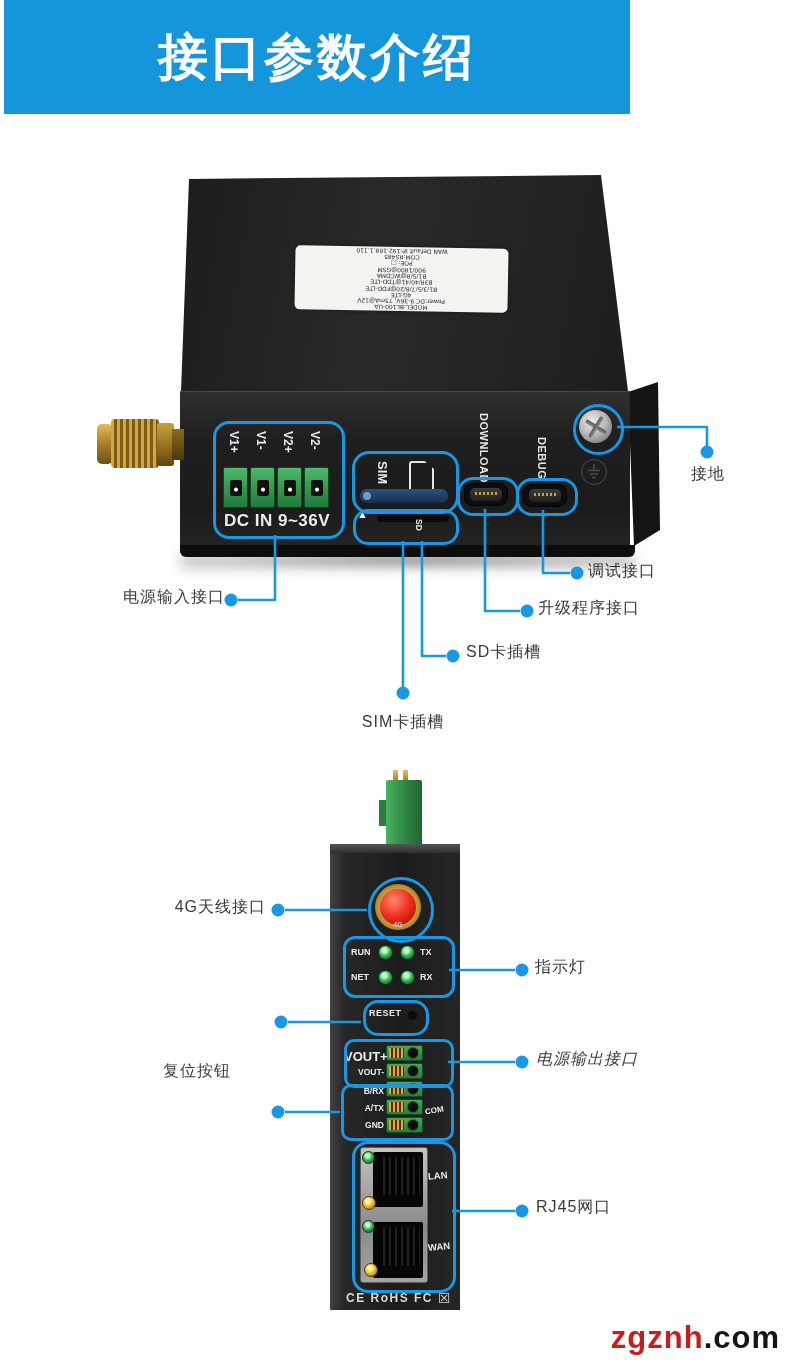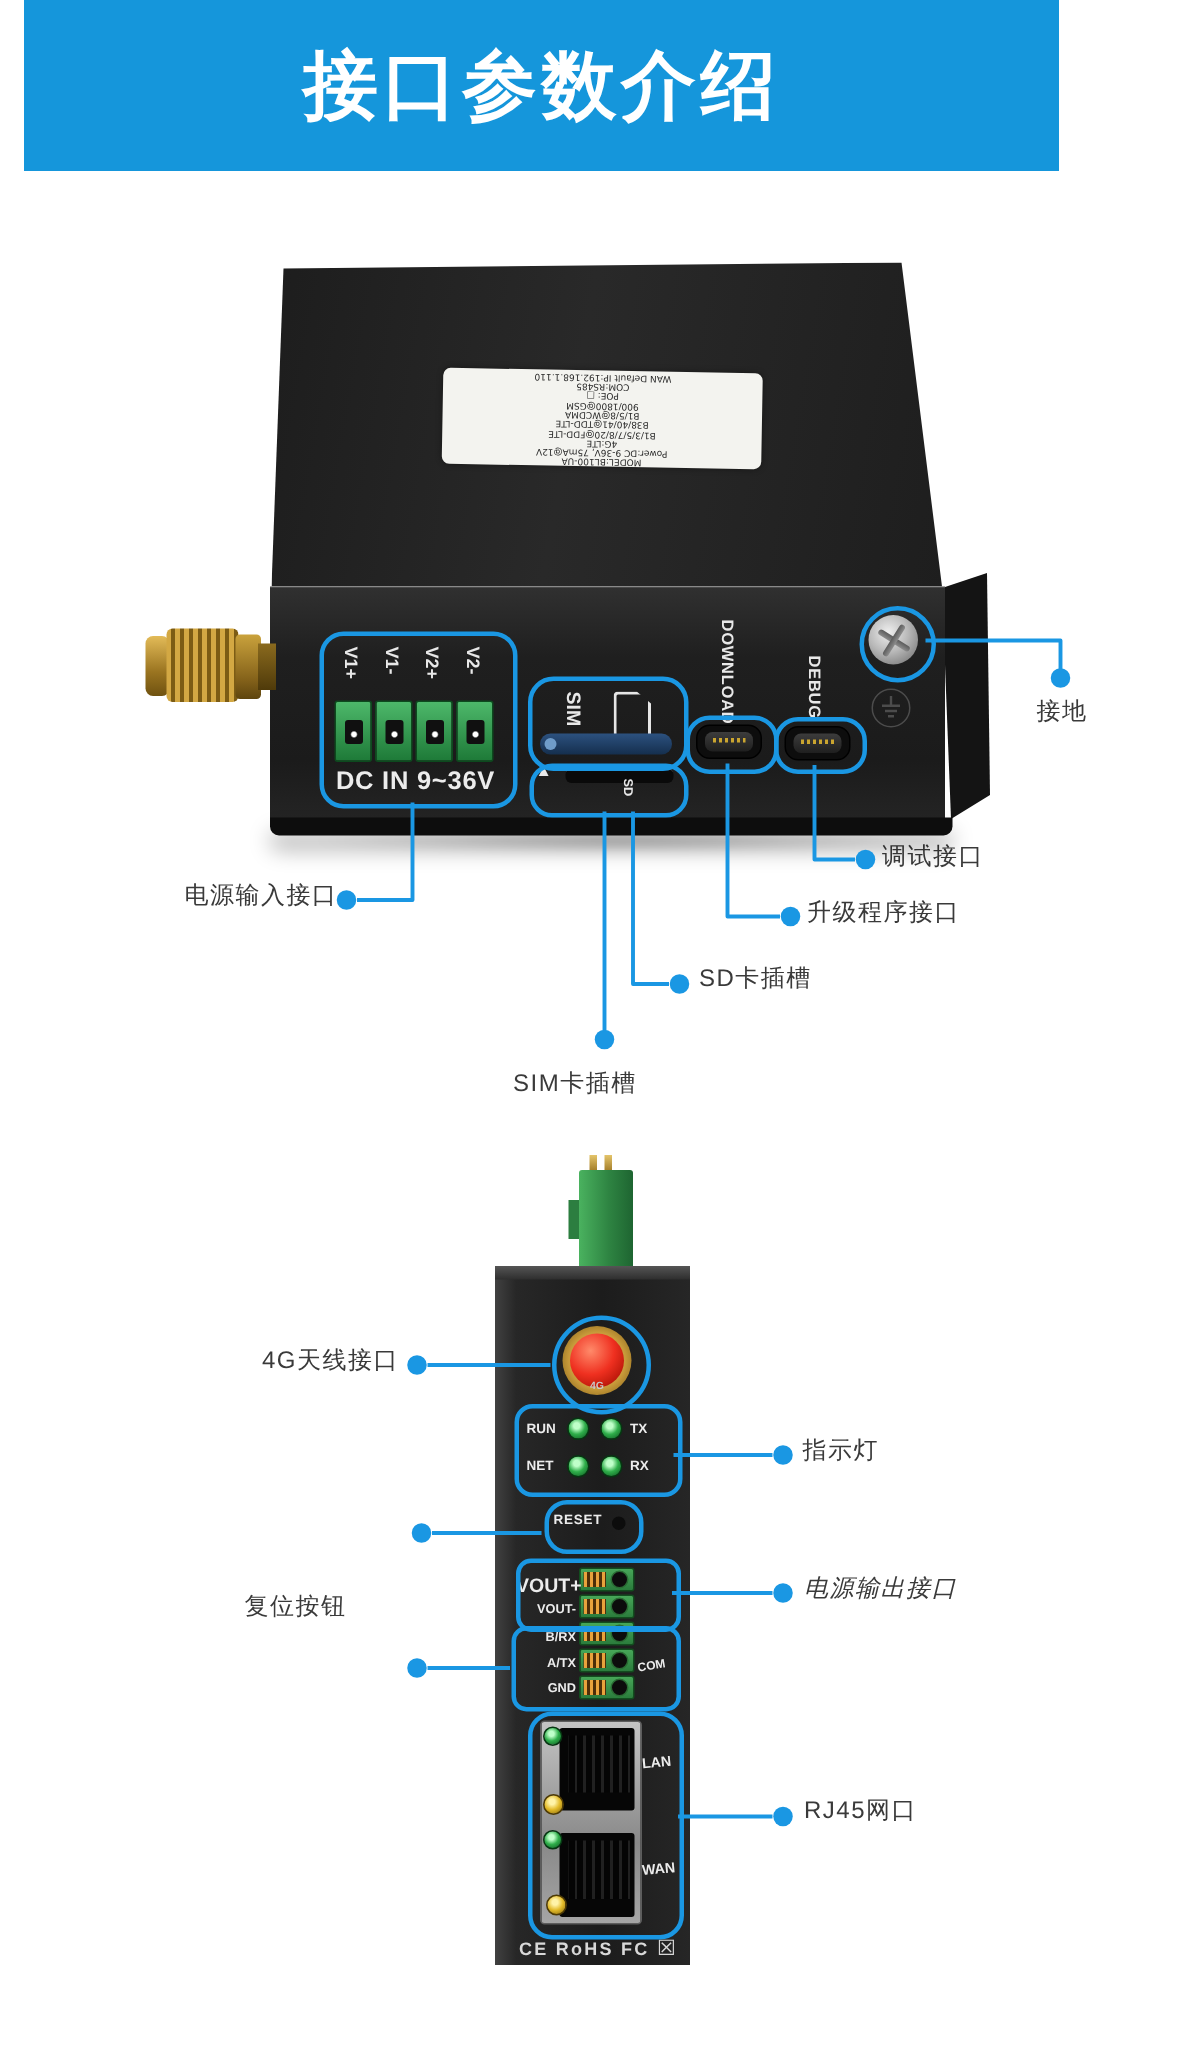--- a/index.html
+++ b/index.html
@@ -1,19 +1,19 @@
 <!DOCTYPE html>
 <html><head>
 <meta charset="utf-8">
 <style>
   html,body{margin:0;padding:0;background:#fff;}
   .page{position:relative;width:790px;height:1370px;background:#fff;overflow:hidden;
         font-family:"Liberation Sans","DejaVu Sans",sans-serif;}
   
-  .banner{position:absolute;left:16px;top:0;width:690px;height:114px;background:#1596db;
+  .banner{position:absolute;left:4px;top:0;width:626px;height:114px;background:#1596db;
           display:flex;align-items:center;justify-content:center;}
   .banner-title{margin:0;color:#fff;font-size:50px;font-weight:bold;letter-spacing:3px;}
   
   .callout-label{position:absolute;color:#3a3a3a;font-size:16px;font-weight:500;
                  letter-spacing:1px;white-space:nowrap;}
   .callout-svg{position:absolute;left:0;top:0;pointer-events:none;z-index:30;}
   .outline{position:absolute;border:3px solid #1a97e3;background:transparent;z-index:20;}
   
   .vtext{position:absolute;transform-origin:0 0;transform:rotate(90deg);
          white-space:nowrap;color:#e8e8e8;font-weight:bold;z-index:12;}
@@ -321,23 +321,26 @@
       <circle cx="522" cy="970" r="6.5"></circle>
       <circle cx="522" cy="1062" r="6.5"></circle>
       <circle cx="522" cy="1211" r="6.5"></circle>
     </g>
   </svg>
 
   <div class="callout-label" style="left:672px;top:464px;width:72px;text-align:center;">接地</div>
   <div class="callout-label" style="left:588px;top:561px;">调试接口</div>
   <div class="callout-label" style="left:538px;top:598px;">升级程序接口</div>
   <div class="callout-label" style="left:466px;top:642px;">SD卡插槽</div>
-  <div class="callout-label" style="left:342px;top:712px;width:122px;">SIM卡插槽</div>
+  <div class="callout-label" style="left:342px;top:712px;width:122px;text-align:center;">SIM卡插槽</div>
   <div class="callout-label" style="left:70px;top:587px;width:155px;text-align:right;">电源输入接口</div>
 
   <div class="callout-label" style="left:128px;top:897px;width:138px;text-align:right;">4G天线接口</div>
   <div class="callout-label" style="left:128px;top:1061px;width:138px;text-align:center;">复位按钮</div>
   <div class="callout-label" style="left:535px;top:957px;">指示灯</div>
   <div class="callout-label" style="left:536px;top:1049px;font-style:italic;">电源输出接口</div>
   <div class="callout-label" style="left:536px;top:1197px;">RJ45网口</div>
 
+  <div class="watermark">
+    <span class="brand">zgznh</span><span class="suffix">.com</span>
+  </div>
 
 </div>
 
 </body></html>

